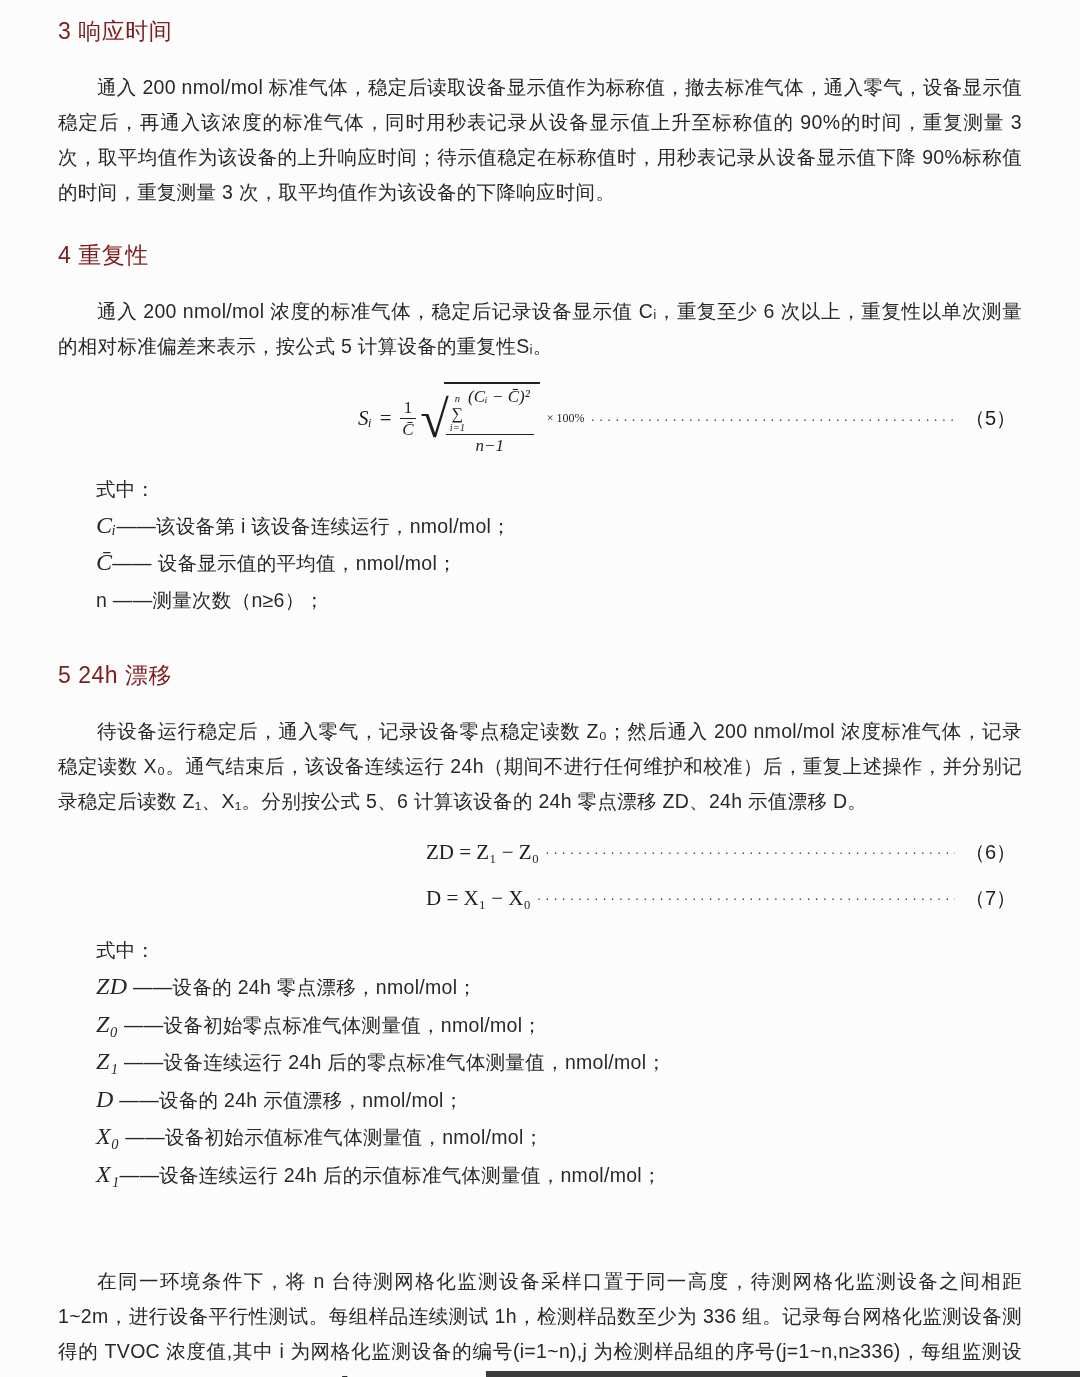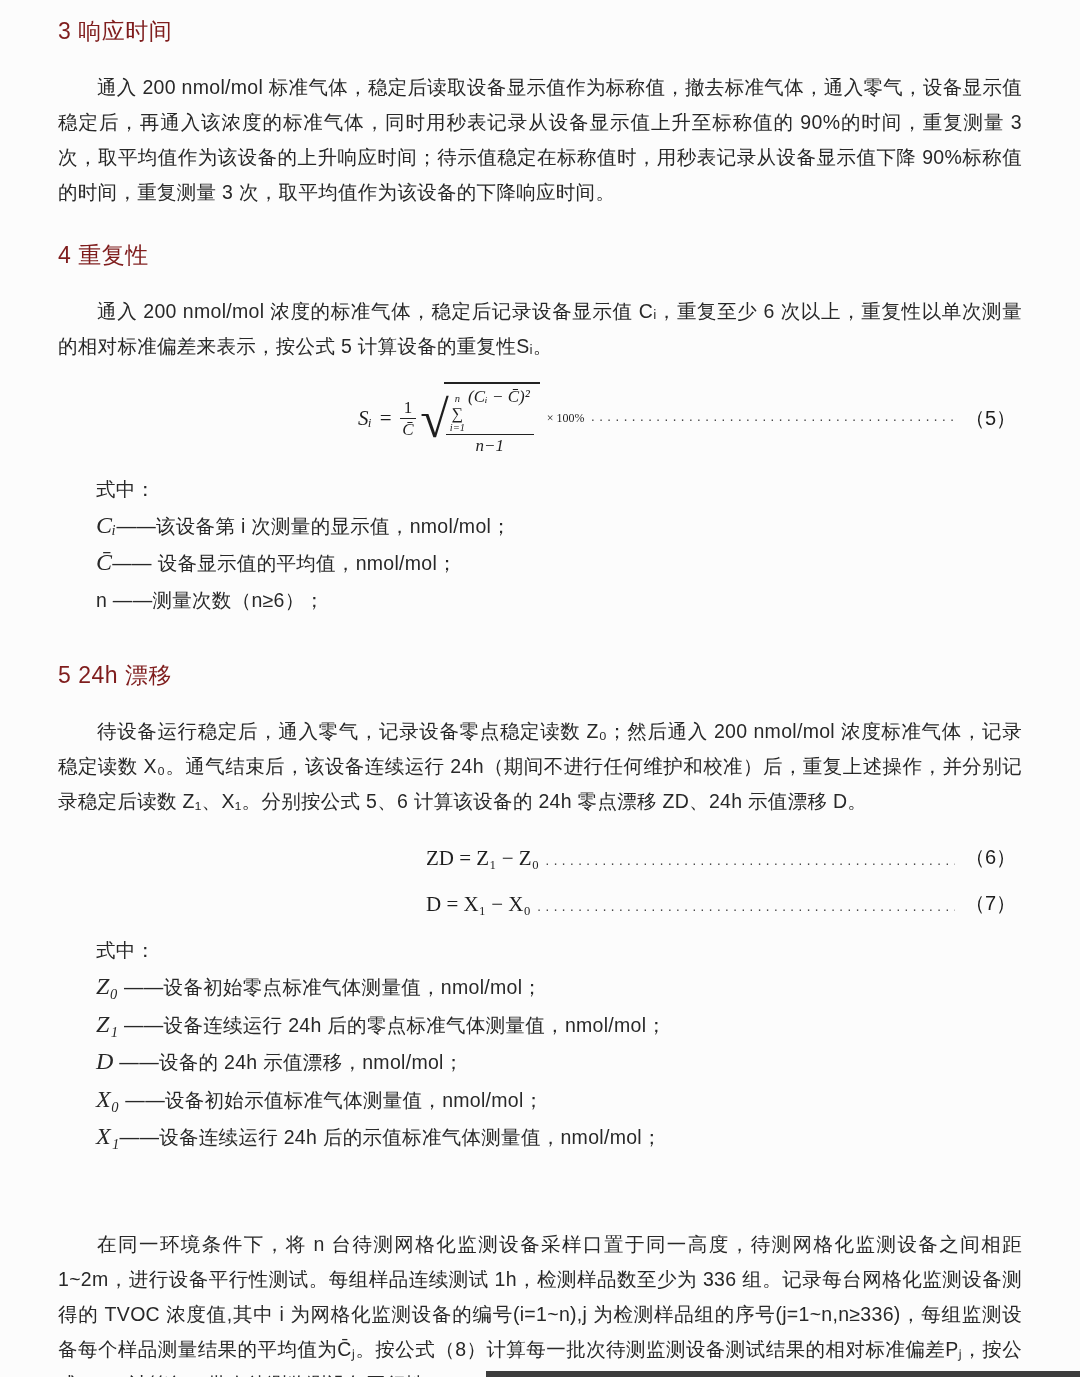--- a/index.html
+++ b/index.html
@@ -34,21 +34,21 @@
     font-style: italic;
   }
 
   
   .formula {
     display: flex;
     align-items: center;
     white-space: nowrap;
   }
   .formula-5 { margin: 18px 0 12px 0; min-height: 64px; }
-  .formula-simple { margin-top: 8px; min-height: 38px; align-items: flex-end; }
+  .formula-simple { margin-top: 8px; min-height: 38px; }
   .f-indent-5 { width: 300px; flex: none; }
   .f-indent-67 { width: 368px; flex: none; }
   .f-body {
     display: inline-flex;
     align-items: center;
     font-family: "Liberation Serif", serif;
     font-size: 21px;
     color: #1e1e1e;
   }
   .f-eq { margin: 0 8px; font-style: normal; }
@@ -156,21 +156,21 @@
         </span>
       </span>
       <span class="f-times">× 100%</span>
     </span>
     <span class="f-dots">··················································</span>
     <span class="f-num">（5）</span>
   </div>
 
   <div class="where">式中：</div>
   <div class="def-list">
-    <div class="def-row"><span class="def-sym">Cᵢ</span><span class="def-text">——该设备第 i 次测量的显示值，nmol/mol；</span></div>
+    <div class="def-row"><span class="def-sym">Cᵢ</span><span class="def-text">——该设备第 i 该设备连续运行，nmol/mol；</span></div>
     <div class="def-row"><span class="def-sym">C̄</span><span class="def-text">—— 设备显示值的平均值，nmol/mol；</span></div>
     <div class="def-row"><span class="def-sym upright">n</span><span class="def-text"> ——测量次数（n≥6）；</span></div>
   </div>
 
   <div class="gap-lg-1"></div>
 
   <div class="sec-heading">5 24h 漂移</div>
   <p class="para">待设备运行稳定后，通入零气，记录设备零点稳定读数 Z₀；然后通入 200 nmol/mol 浓度标准气体，记录稳定读数 X₀。通气结束后，该设备连续运行 24h（期间不进行任何维护和校准）后，重复上述操作，并分别记录稳定后读数 Z₁、X₁。分别按公式 5、6 计算该设备的 24h 零点漂移 ZD、24h 示值漂移 D。</p>
 
   <div class="formula formula-simple" style="margin-top:14px">
@@ -182,20 +182,21 @@
 
   <div class="formula formula-simple">
     <span class="f-indent-67"></span>
     <span class="f-body">D = X₁ − X₀</span>
     <span class="f-dots">·······································································</span>
     <span class="f-num">（7）</span>
   </div>
 
   <div class="where">式中：</div>
   <div class="def-list">
+    <div class="def-row"><span class="def-sym">ZD</span><span class="def-text"> ——设备的 24h 零点漂移，nmol/mol；</span></div>
     <div class="def-row"><span class="def-sym">Z₀</span><span class="def-text"> ——设备初始零点标准气体测量值，nmol/mol；</span></div>
     <div class="def-row"><span class="def-sym">Z₁</span><span class="def-text"> ——设备连续运行 24h 后的零点标准气体测量值，nmol/mol；</span></div>
     <div class="def-row"><span class="def-sym">D</span><span class="def-text"> ——设备的 24h 示值漂移，nmol/mol；</span></div>
     <div class="def-row"><span class="def-sym">X₀</span><span class="def-text"> ——设备初始示值标准气体测量值，nmol/mol；</span></div>
     <div class="def-row"><span class="def-sym">X₁</span><span class="def-text">——设备连续运行 24h 后的示值标准气体测量值，nmol/mol；</span></div>
   </div>
 
   <div class="gap-lg-2"></div>
 
   <p class="para">在同一环境条件下，将 n 台待测网格化监测设备采样口置于同一高度，待测网格化监测设备之间相距 1~2m，进行设备平行性测试。每组样品连续测试 1h，检测样品数至少为 336 组。记录每台网格化监测设备测得的 TVOC 浓度值,其中 i 为网格化监测设备的编号(i=1~n),j 为检测样品组的序号(j=1~n,n≥336)，每组监测设备每个样品测量结果的平均值为C̄ⱼ。按公式（8）计算每一批次待测监测设备测试结果的相对标准偏差Pⱼ，按公式（9）计算每一批次待测监测设备平行性 P。</p>

